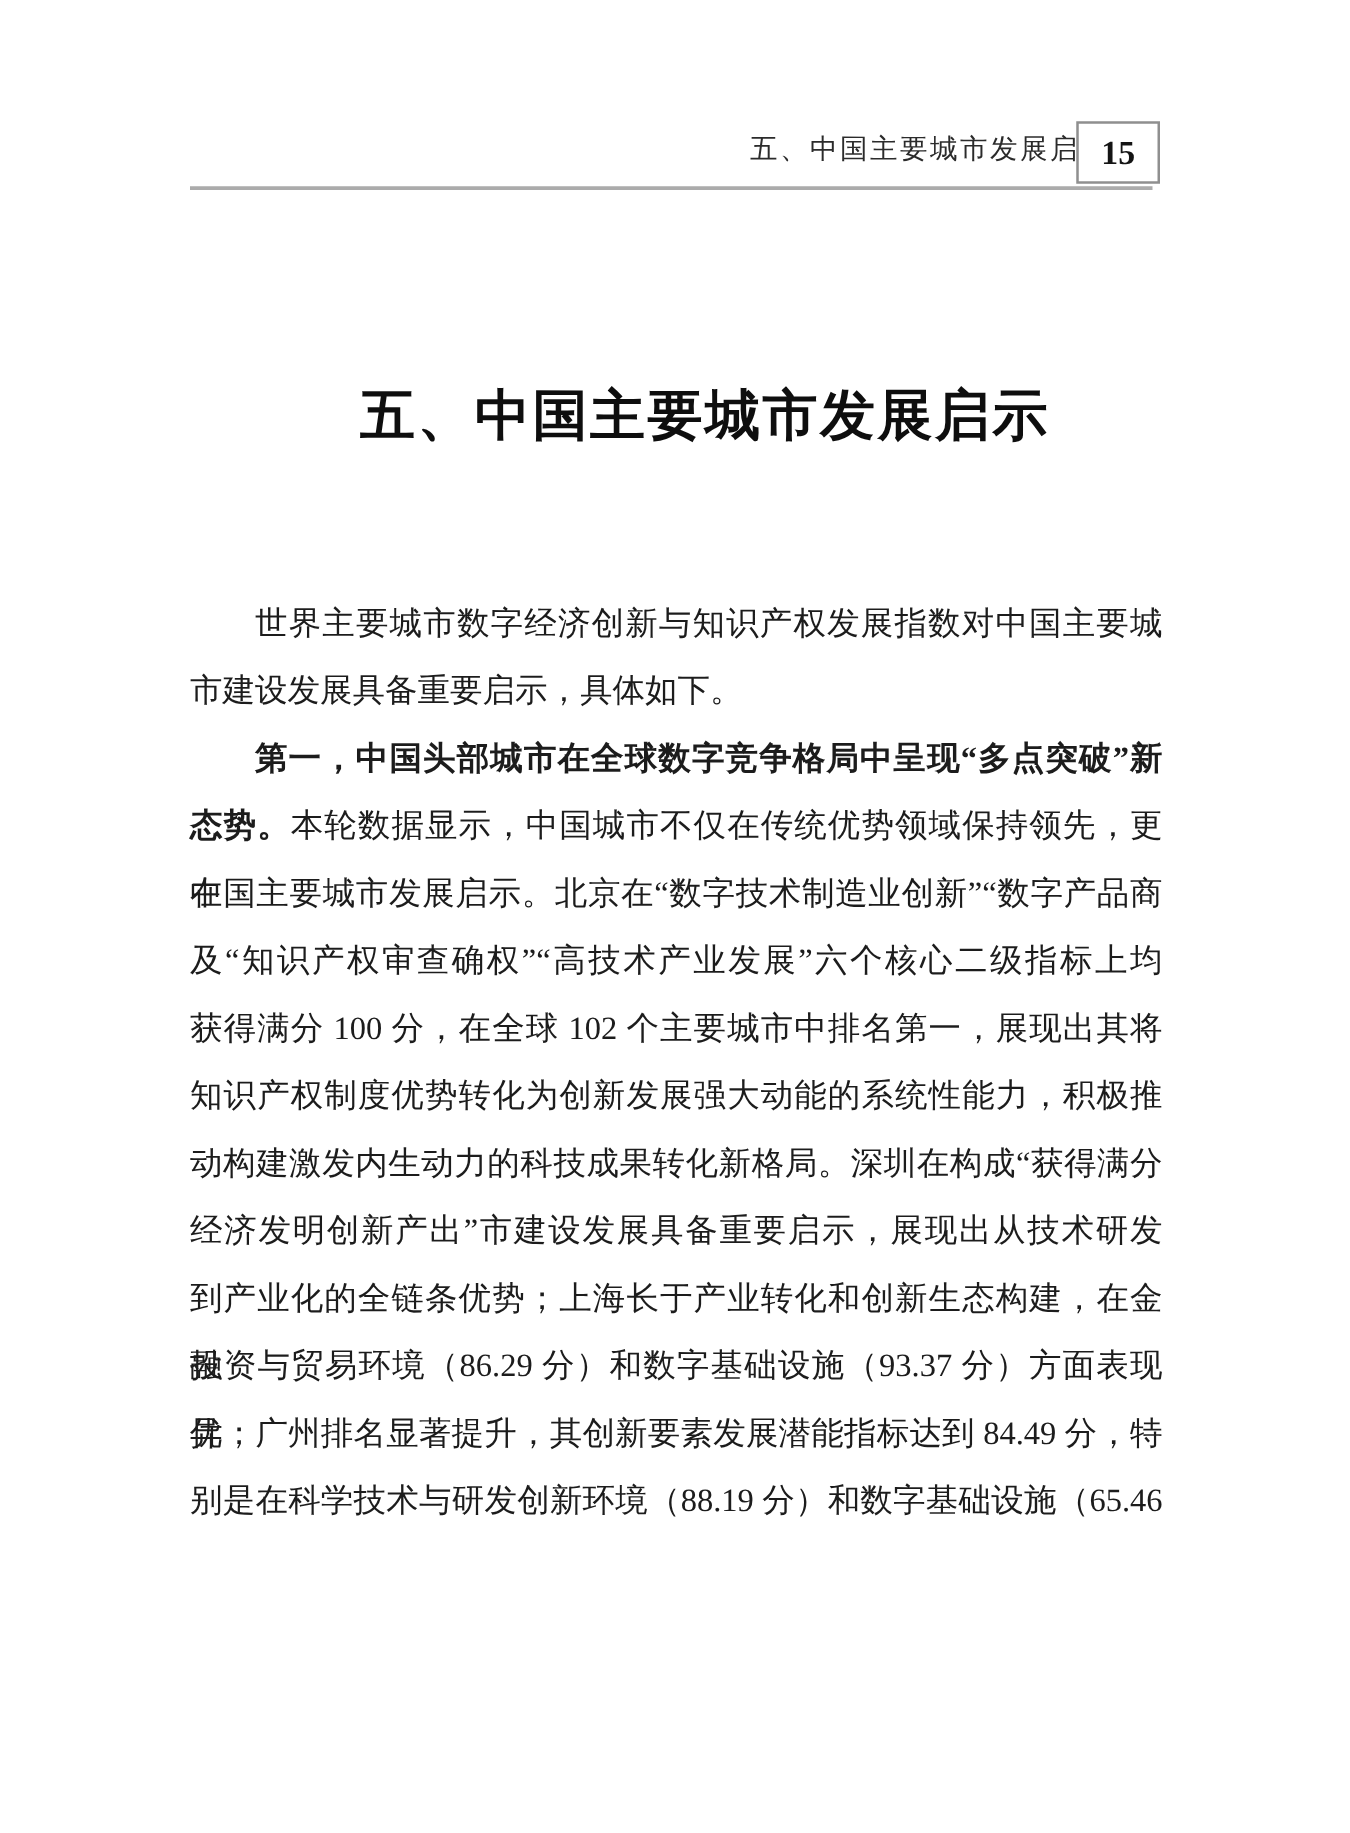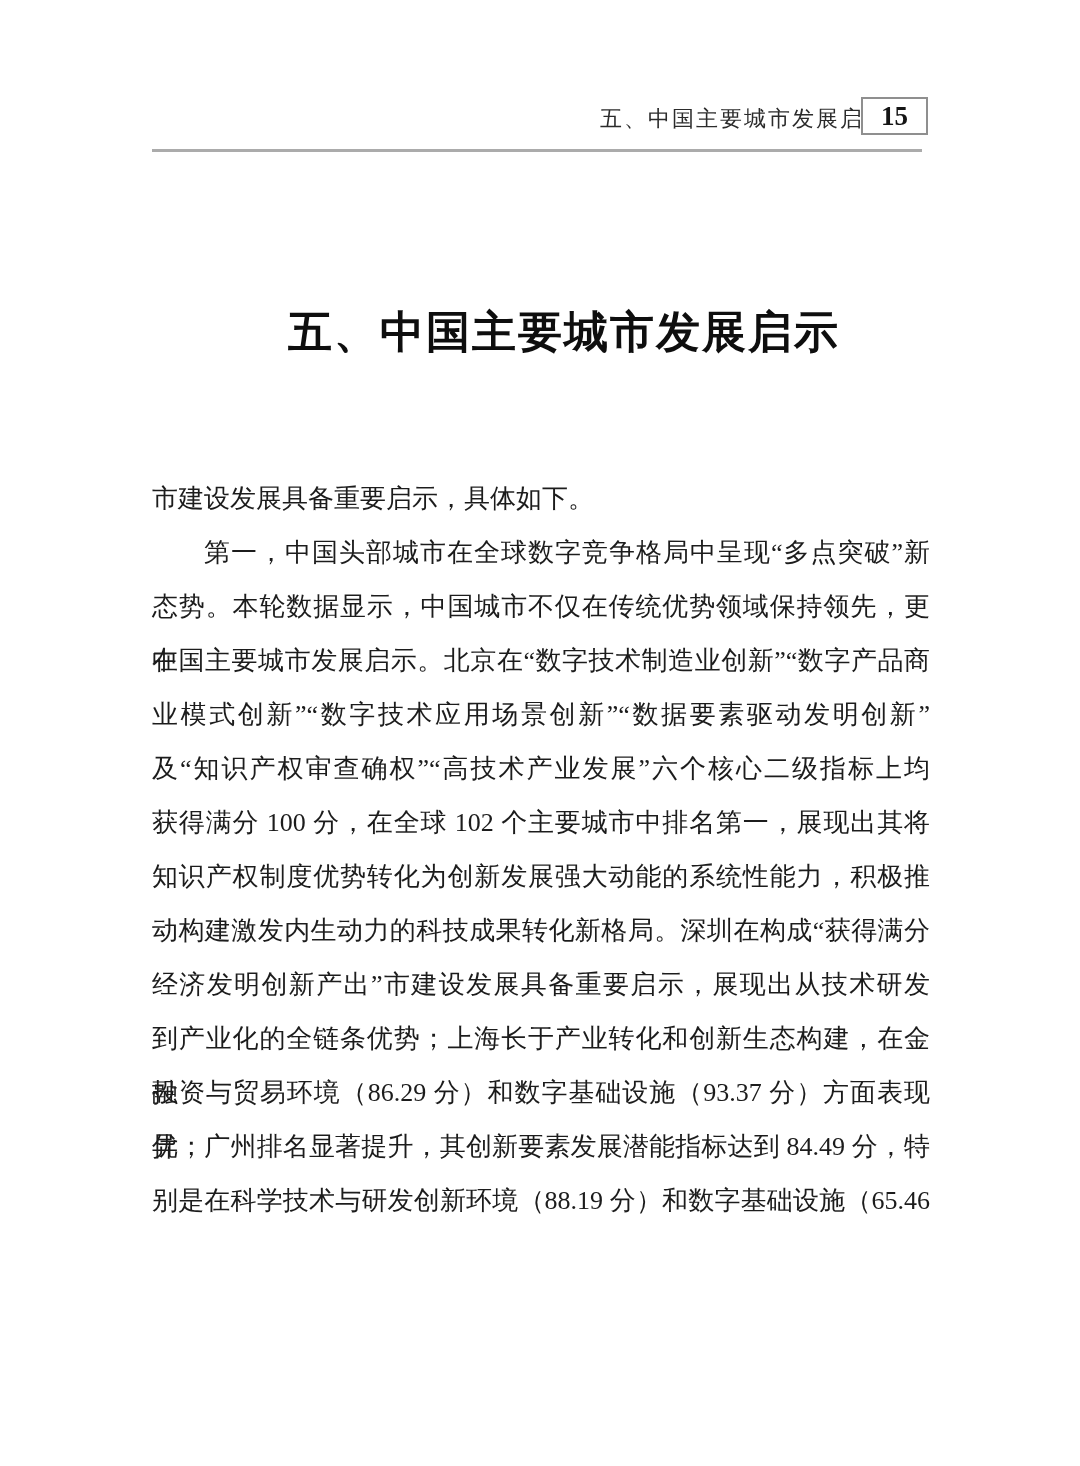--- a/index.html
+++ b/index.html
@@ -25,21 +25,21 @@
     font-size: 22px;
     letter-spacing: 2px;
     color: #2b2b2b;
     white-space: nowrap;
   }
   .page-num-box {
     position: absolute;
     left: 861px;
     top: 97px;
     width: 67px;
-    height: 38px;
+    height: 50px;
     border: 2px solid #8f8f8f;
     box-sizing: border-box;
     display: flex;
     align-items: center;
     justify-content: center;
     background: #ffffff;
   }
   .page-num-box .num {
     font-weight: bold;
     font-size: 27px;
@@ -84,44 +84,44 @@
     overflow: visible;
   }
   .line.jl {
     white-space: normal;
     text-align-last: justify;
   }
   .line.indent {
     text-indent: 52px;
   }
   .run.b {
-    font-weight: normal;
+    font-weight: bold;
   }
 </style>
 </head>
 <body>
 
 <div class="page">
 
   <header>
     <div class="running-head">五、中国主要城市发展启示</div>
     <div class="page-num-box">
       <span class="num">15</span>
     </div>
     <div class="header-rule"></div>
   </header>
 
   <h1 class="doc-title">五、中国主要城市发展启示</h1>
 
   <main class="body-lines" id="body-lines">
+      <div class="line jl indent"><span class="run">世界主要城市数字经济创新与知识产权发展指数对中国主要城</span></div>
       <div class="line"><span class="run">市建设发展具备重要启示，具体如下。</span></div>
       <div class="line jl indent"><span class="run b">第一，中国头部城市在全球数字竞争格局中呈现“多点突破”新</span></div>
       <div class="line jl"><span class="run b">态势。</span><span class="run">本轮数据显示，中国城市不仅在传统优势领域保持领先，更在</span></div>
       <div class="line jl"><span class="run">中国主要城市发展启示。北京在“数字技术制造业创新”“数字产品商</span></div>
-      <div class="line jl"><span class="run">业模式创新”“数字技术应用场景创新”“数据要素驱动发明创新”</span></div>
       <div class="line jl"><span class="run">及“知识产权审查确权”“高技术产业发展”六个核心二级指标上均</span></div>
       <div class="line jl"><span class="run">获得满分 100 分，在全球 102 个主要城市中排名第一，展现出其将</span></div>
       <div class="line jl"><span class="run">知识产权制度优势转化为创新发展强大动能的系统性能力，积极推</span></div>
       <div class="line jl"><span class="run">动构建激发内生动力的科技成果转化新格局。深圳在构成“获得满分</span></div>
       <div class="line jl"><span class="run">经济发明创新产出”市建设发展具备重要启示，展现出从技术研发</span></div>
       <div class="line jl"><span class="run">到产业化的全链条优势；上海长于产业转化和创新生态构建，在金融</span></div>
       <div class="line jl"><span class="run">投资与贸易环境（86.29 分）和数字基础设施（93.37 分）方面表现优</span></div>
       <div class="line jl"><span class="run">异；广州排名显著提升，其创新要素发展潜能指标达到 84.49 分，特</span></div>
       <div class="line jl"><span class="run">别是在科学技术与研发创新环境（88.19 分）和数字基础设施（65.46</span></div>
     </main>

